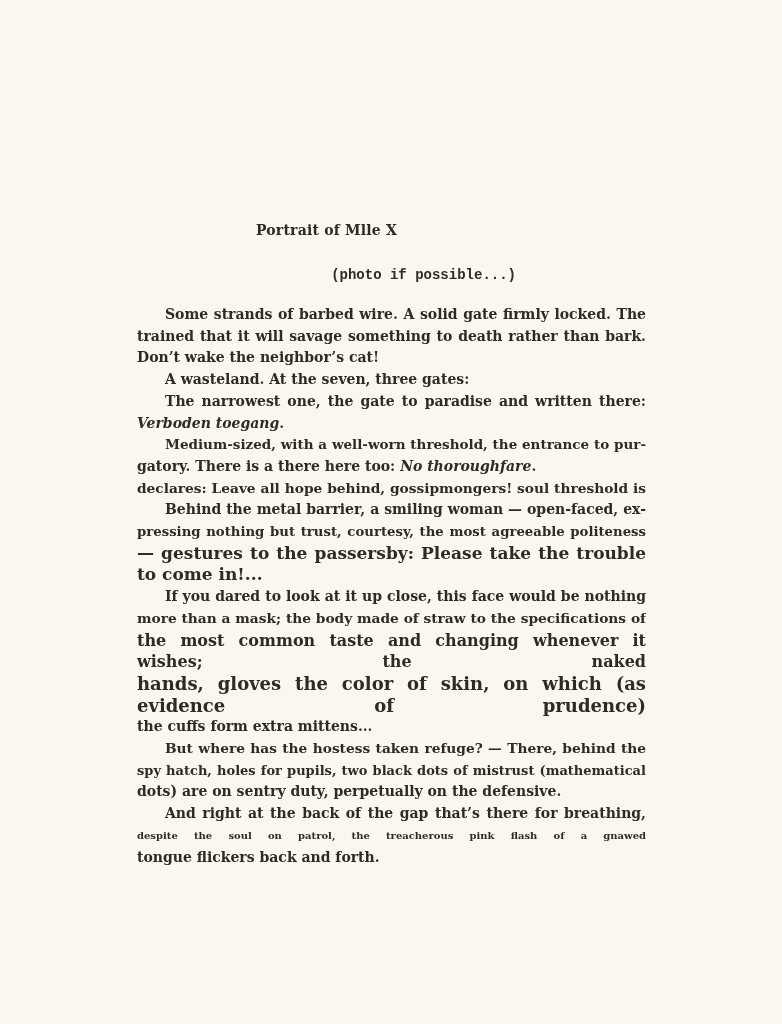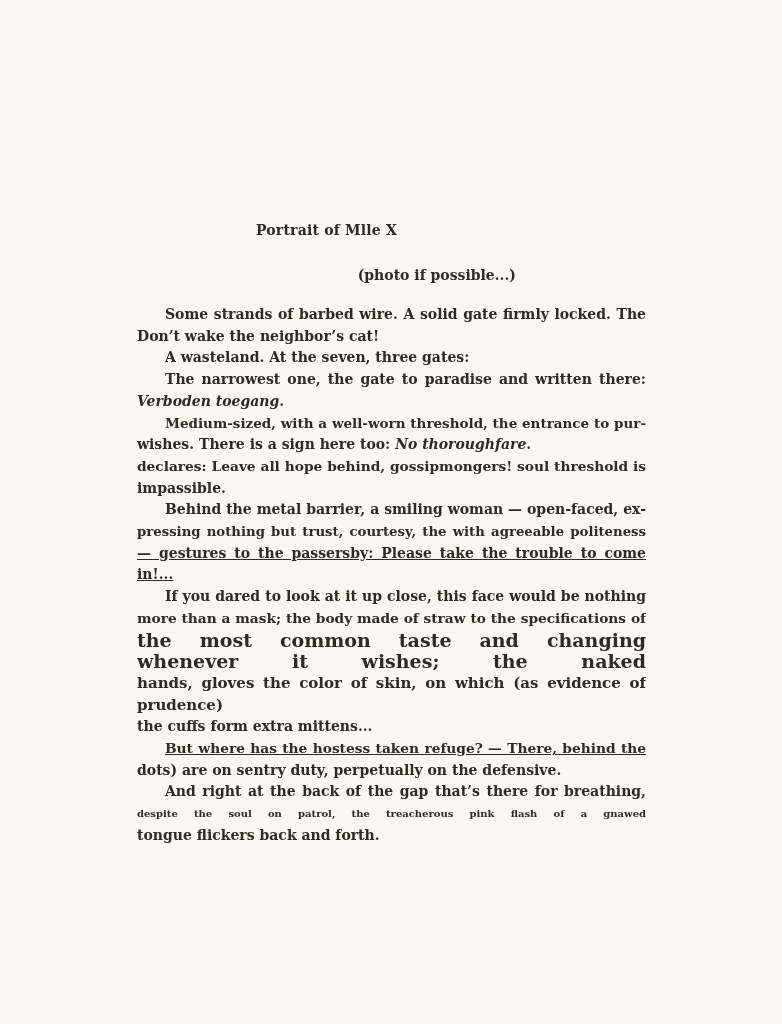--- a/index.html
+++ b/index.html
@@ -27,20 +27,21 @@
     line-height: 22px;
     text-align: center;
     letter-spacing: 0.2px;
   }
   .photo-note {
     font-size: 14px;
     font-weight: 700;
     line-height: 22px;
     text-align: right;
     margin-top: 23px;
+    font-family: Liberation Mono, monospace;
   }
   .body-text {
     margin-top: 18px;
     font-size: 14px;
     font-weight: 700;
     width: 509px;
   }
   .para {
     margin: 0;
   }
@@ -62,51 +63,52 @@
 </style>
 </head>
 <body>
 
 <div class="page">
   <div class="title">Portrait of Mlle X</div>
   <div class="photo-note">(photo if possible...)</div>
   <div class="body-text">
       <div class="para">
         <div class="line first" style=""><span>Some strands of barbed wire. A solid gate firmly locked. The</span></div>
+        <div class="line" style=""><span>trained that it will savage something to death rather than bark.</span></div>
         <div class="line last" style=""><span>Don’t wake the neighbor’s cat!</span></div>
       </div>
       <div class="para">
         <div class="line first last" style=""><span>A wasteland. At the seven, three gates:</span></div>
       </div>
       <div class="para">
         <div class="line first" style=""><span>The narrowest one, the gate to paradise and written there:</span></div>
         <div class="line last" style=""><i>Verboden toegang</i><span>.</span></div>
       </div>
       <div class="para">
         <div class="line first" style="font-size: 13.5px;"><span>Medium-sized, with a well-worn threshold, the entrance to pur-</span></div>
-        <div class="line last" style=""><span>wishes. There is a sign here too: </span><i>No thoroughfare</i><span>.</span></div>
+        <div class="line last" style=""><span>gatory. There is a there here too: </span><i>No thoroughfare</i><span>.</span></div>
       </div>
       <div class="para">
         <div class="line" style="font-size: 13.75px;"><span>declares: Leave all hope behind, gossipmongers! soul threshold is</span></div>
-        <div class="line last" style=""><span>impassible.</span></div>
       </div>
       <div class="para">
         <div class="line first" style=""><span>Behind the metal barrier, a smiling woman — open-faced, ex-</span></div>
-        <div class="line" style="font-size: 13.25px;"><span>pressing nothing but trust, courtesy, the with agreeable politeness</span></div>
-        <div class="line last" style="font-size: 14px; text-decoration: underline;"><span>— gestures to the passersby: Please take the trouble to come in!...</span></div>
+        <div class="line" style="font-size: 13.25px;"><span>pressing nothing but trust, courtesy, the most agreeable politeness</span></div>
+        <div class="line last" style="font-size: 17px;"><span>— gestures to the passersby: Please take the trouble to come in!...</span></div>
       </div>
       <div class="para">
         <div class="line first" style=""><span>If you dared to look at it up close, this face would be nothing</span></div>
         <div class="line" style="font-size: 13.75px;"><span>more than a mask; the body made of straw to the specifications of</span></div>
-        <div class="line" style="font-size: 19px;"><span>the most common taste and changing whenever it wishes; the naked</span></div>
-        <div class="line" style="font-size: 15px;"><span>hands, gloves the color of skin, on which (as evidence of prudence)</span></div>
+        <div class="line" style="font-size: 16px;"><span>the most common taste and changing whenever it wishes; the naked</span></div>
+        <div class="line" style="font-size: 18px;"><span>hands, gloves the color of skin, on which (as evidence of prudence)</span></div>
         <div class="line last" style=""><span>the cuffs form extra mittens...</span></div>
       </div>
       <div class="para">
-        <div class="line first" style="font-size: 13.75px; text-decoration: underline;"><span>But where has the hostess taken refuge? — There, behind the</span></div>
+        <div class="line first" style="font-size: 13.75px;"><span>But where has the hostess taken refuge? — There, behind the</span></div>
+        <div class="line" style="font-size: 13px;"><span>spy hatch, holes for pupils, two black dots of mistrust (mathematical</span></div>
         <div class="line last" style=""><span>dots) are on sentry duty, perpetually on the defensive.</span></div>
       </div>
       <div class="para">
         <div class="line first" style=""><span>And right at the back of the gap that’s there for breathing,</span></div>
         <div class="line" style="font-size: 10px;"><span>despite the soul on patrol, the treacherous pink flash of a gnawed</span></div>
         <div class="line last" style=""><span>tongue flickers back and forth.</span></div>
       </div>
     </div>
 </div>
 

